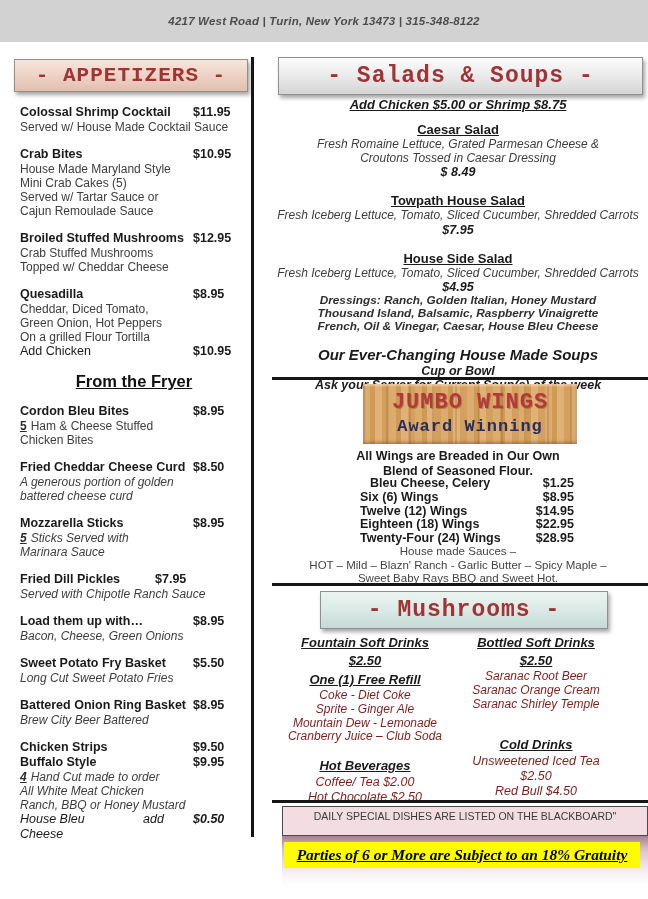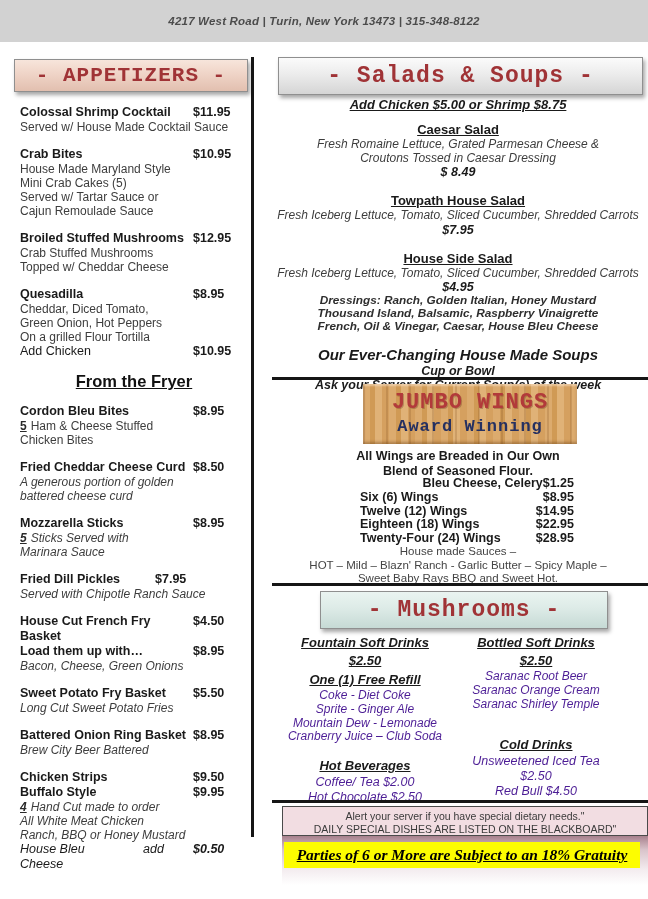--- a/index.html
+++ b/index.html
@@ -82,32 +82,32 @@
     box-shadow:inset 0 -2px 3px rgba(100,60,20,.4), inset 0 2px 2px rgba(255,240,220,.5);
     display:flex;flex-direction:column;align-items:center;justify-content:center;
     font-family:"Liberation Mono","DejaVu Sans Mono",monospace;font-weight:bold;text-align:center;
   }
   .wings-title{font-size:22px;letter-spacing:1px;color:#b23a3a;text-shadow:1px 1px 0 rgba(90,40,20,.3);line-height:26px;}
   .wings-sub{font-size:17px;letter-spacing:1px;color:#253061;line-height:22px;}
   .wings-intro{position:absolute;left:272px;top:449px;width:372px;text-align:center;
     font-size:12.5px;font-weight:bold;line-height:14.5px;}
   .wings-table{position:absolute;left:360px;top:477px;width:214px;}
   .wrow{display:flex;justify-content:space-between;font-size:12.5px;font-weight:bold;line-height:13.8px;}
-  .wrow.ind{padding-left:10px;justify-content:flex-end;}
+  .wrow.ind{padding-left:10px;}
   .wings-sauces{position:absolute;left:272px;top:545px;width:372px;text-align:center;
     font-size:11.5px;line-height:13.5px;color:#444;}
 
   
   .bev-cols{position:absolute;left:272px;top:633px;width:376px;box-sizing:border-box;
     padding-right:34px;display:flex;text-align:center;}
   .bev-left{width:186px;}
   .bev-right{width:156px;}
   .bev-title{font-size:13px;font-weight:bold;font-style:italic;text-decoration:underline;line-height:19px;}
   .bev-price{font-size:13px;font-weight:bold;font-style:italic;text-decoration:underline;line-height:18px;}
-  .bev-items{font-size:12px;font-style:italic;line-height:13.8px;color:#4c1d95;}
+  .bev-items{font-size:12px;font-style:italic;line-height:13.8px;color:#7f1d1d;}
   .bev-items.lg{font-size:12.5px;line-height:15px;}
   .gap-hot{margin-top:12px;font-style:italic;}
   .gap-cold{margin-top:24px;}
 
   
   .alert-box{
     position:absolute;left:282px;top:806px;width:366px;height:30px;box-sizing:border-box;
     background:#f2dde2;border:1px solid #4a4a4a;box-shadow:0 3px 0 rgba(130,130,130,.6);
     text-align:center;padding-top:3px;
   }
@@ -213,24 +213,20 @@
 
   <div class="mi">
     <div class="mi-row inline">
       <span class="mi-name">Fried Dill Pickles</span>
       <span class="mi-price">$7.95</span>
     </div>
     <div class="mi-desc ml it">Served with Chipotle Ranch Sauce</div>
   </div>
 
   <div class="mi">
-    <div class="mi-row">
-      <span class="mi-name">House Cut French Fry Basket</span>
-      <span class="mi-price">$4.50</span>
-    </div>
     <div class="mi-row">
       <span class="mi-name">Load them up with…</span>
       <span class="mi-price">$8.95</span>
     </div>
     <div class="mi-desc ml it">Bacon, Cheese, Green Onions</div>
   </div>
 
   <div class="mi">
     <div class="mi-row">
       <span class="mi-name">Sweet Potato Fry Basket</span>
@@ -364,18 +360,17 @@
     <div class="bev-title gap-cold">Cold Drinks</div>
     <div class="bev-items lg ml">Unsweetened Iced Tea
 $2.50
 Red Bull $4.50</div>
   </div>
 </div>
 
 <div class="hrule hr3"></div>
 
 <div class="alert-box">
-  <div class="alert-line">Alert your server if you have special dietary needs."</div>
   <div class="alert-line">DAILY SPECIAL DISHES ARE LISTED ON THE BLACKBOARD"</div>
 </div>
 
 <div class="footer-grad"></div>
 <div class="gratuity">Parties of 6 or More are Subject to an 18% Gratuity</div>
 
 </body></html>

